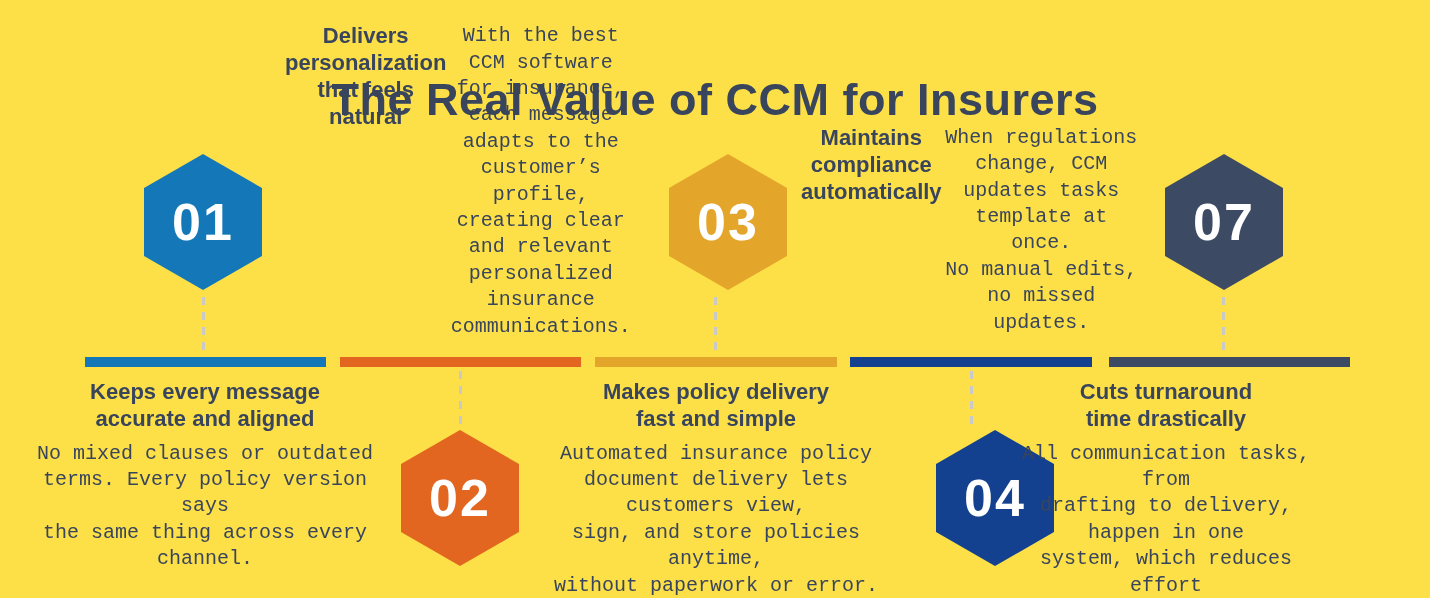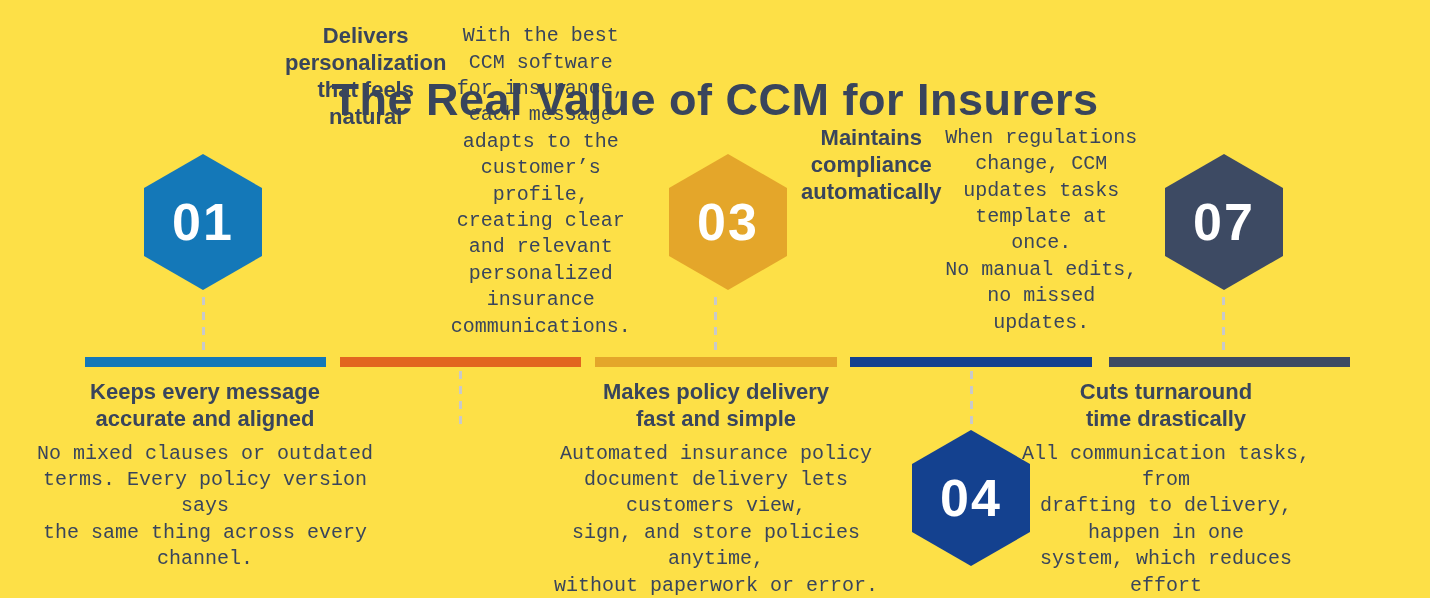--- a/index.html
+++ b/index.html
@@ -104,20 +104,23 @@
   <div class="connector conn-1"></div>
   <div class="bar bar-1" style="background-color: rgb(20, 120, 184);"></div>
   <div class="textblock text-1">
     <div class="step-heading">Keeps every message
 accurate and aligned</div>
     <div class="step-desc">No mixed clauses or outdated
 terms. Every policy version says
 the same thing across every channel.</div>
   </div>
 
+  <div class="hex hex-2" style="background-color: rgb(226, 102, 31);">
+    <span class="hex-number">02</span>
+  </div>
   <div class="connector conn-2"></div>
   <div class="bar bar-2" style="background-color: rgb(226, 102, 31);"></div>
   <div class="textblock above text-2">
     <div class="step-heading">Delivers personalization
 that feels natural</div>
     <div class="step-desc">With the best CCM software
 for insurance, each message
 adapts to the customer’s profile,
 creating clear and relevant personalized
 insurance communications.</div>
@@ -130,21 +133,21 @@
   <div class="bar bar-3" style="background-color: rgb(228, 166, 42);"></div>
   <div class="textblock text-3">
     <div class="step-heading">Makes policy delivery
 fast and simple</div>
     <div class="step-desc">Automated insurance policy
 document delivery lets customers view,
 sign, and store policies anytime,
 without paperwork or error.</div>
   </div>
 
-  <div class="hex hex-4" style="background-color: rgb(20, 65, 143);">
+  <div class="hex hex-4" style="background-color: rgb(20, 65, 143); margin-left: 24px;">
     <span class="hex-number">04</span>
   </div>
   <div class="connector conn-4"></div>
   <div class="bar bar-4" style="background-color: rgb(20, 65, 143);"></div>
   <div class="textblock above text-4">
     <div class="step-heading">Maintains compliance
 automatically</div>
     <div class="step-desc">When regulations change, CCM
 updates tasks template at once.
 No manual edits, no missed updates.</div>

